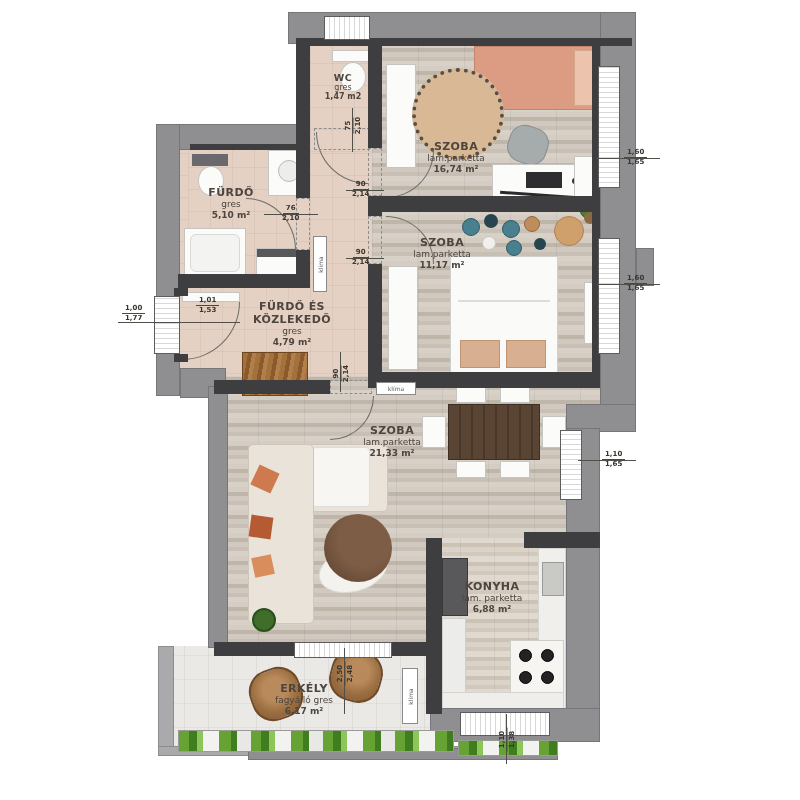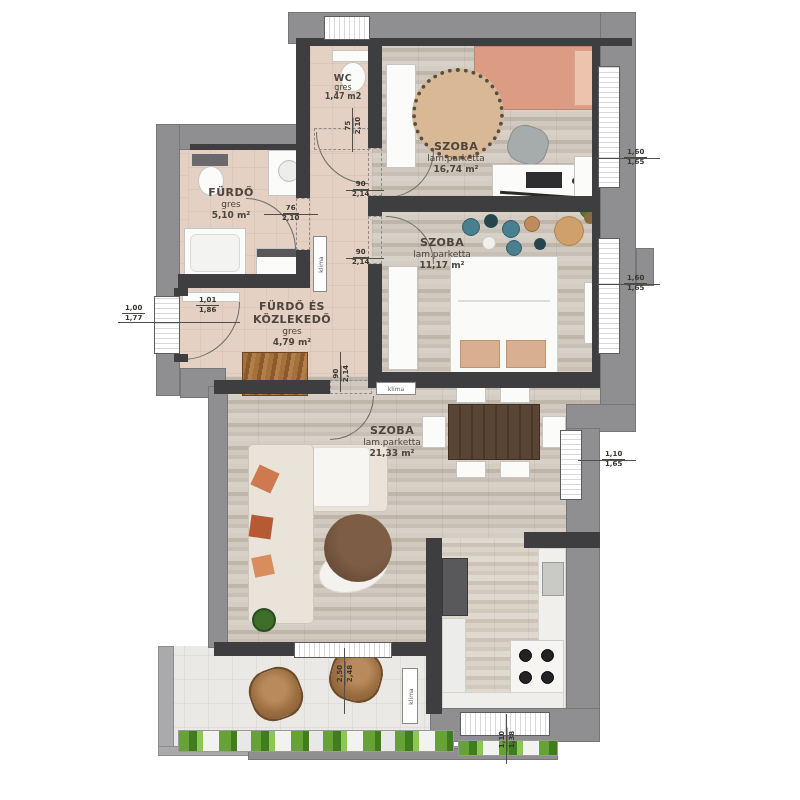--- a/index.html
+++ b/index.html
@@ -234,21 +234,21 @@
   <div class="dim" style="left:602px;top:450px">
     <span class="dt">1,10</span>
     <span>1,65</span>
   </div>
   <div class="dim" style="left:122px;top:304px">
     <span class="dt">1,00</span>
     <span>1,77</span>
   </div>
   <div class="dim" style="left:196px;top:296px">
     <span class="dt">1,01</span>
-    <span>1,86</span>
+    <span>1,53</span>
   </div>
   <div class="dim" style="left:282px;top:204px">
     <span class="dt">76</span>
     <span>2,10</span>
   </div>
   <div class="dim rot" style="left:338px;top:116px;width:30px">
     <span class="dt">75</span>
     <span>2,10</span>
   </div>
   <div class="dim" style="left:352px;top:180px">
@@ -296,14 +296,24 @@
   <div class="roomlabel" style="left:386px;top:236px;width:112px">
     <div class="rn">SZOBA</div>
     <div class="rm">lam.parketta</div>
     <div class="ra">11,17 m²</div>
   </div>
   <div class="roomlabel" style="left:334px;top:424px;width:116px">
     <div class="rn">SZOBA</div>
     <div class="rm">lam.parketta</div>
     <div class="ra">21,33 m²</div>
   </div>
+  <div class="roomlabel" style="left:442px;top:580px;width:100px">
+    <div class="rn">KONYHA</div>
+    <div class="rm">lam. parketta</div>
+    <div class="ra">6,88 m²</div>
+  </div>
+  <div class="roomlabel" style="left:248px;top:682px;width:112px">
+    <div class="rn">ERKÉLY</div>
+    <div class="rm">fagyálló gres</div>
+    <div class="ra">6,17 m²</div>
+  </div>
 
 </div>
 
 </body></html>

